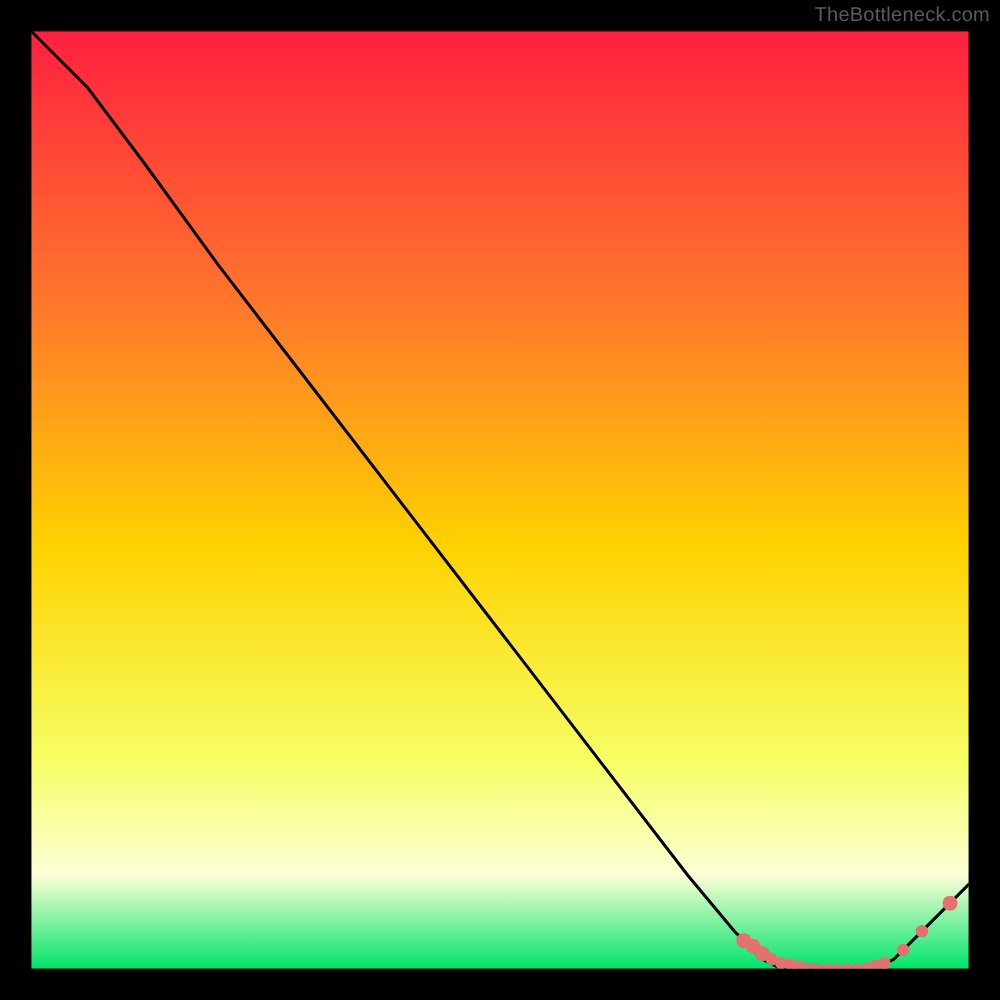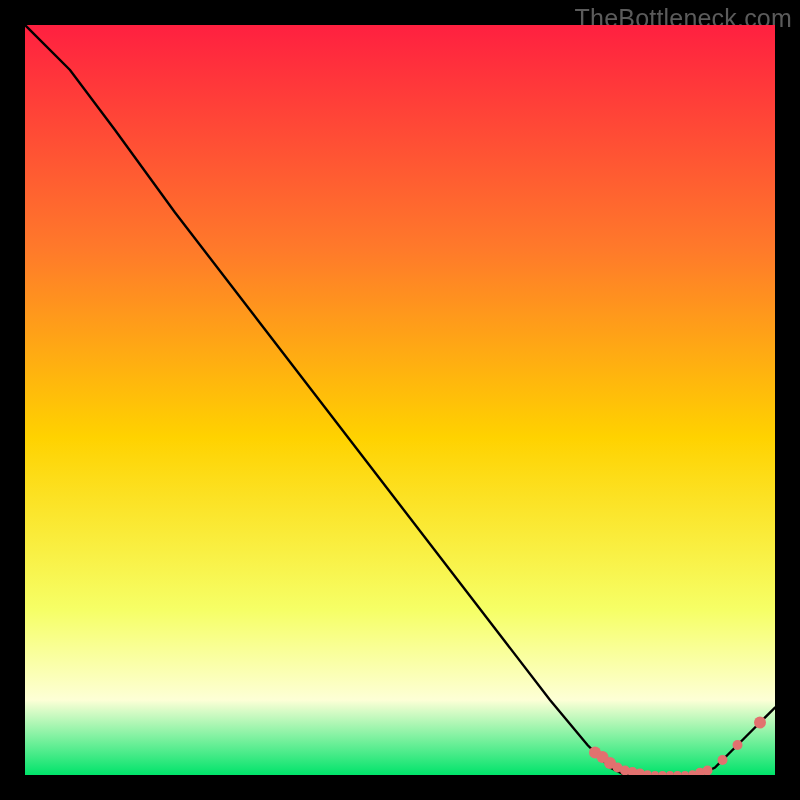--- a/index.html
+++ b/index.html
@@ -22,21 +22,21 @@
     left: 25px;
     top: 25px;
     width: 750px;
     height: 750px;
   }
   .attribution {
     position: absolute;
     top: 4px;
     right: 8px;
     color: #5b5b5b;
-    font-size: 25px;
+    font-size: 16px;
     font-weight: 500;
     letter-spacing: 0.2px;
   }
   svg { display: block; }
 </style>
 </head>
 <body>
 
 <div class="stage">
   <div class="attribution">TheBottleneck.com</div>

